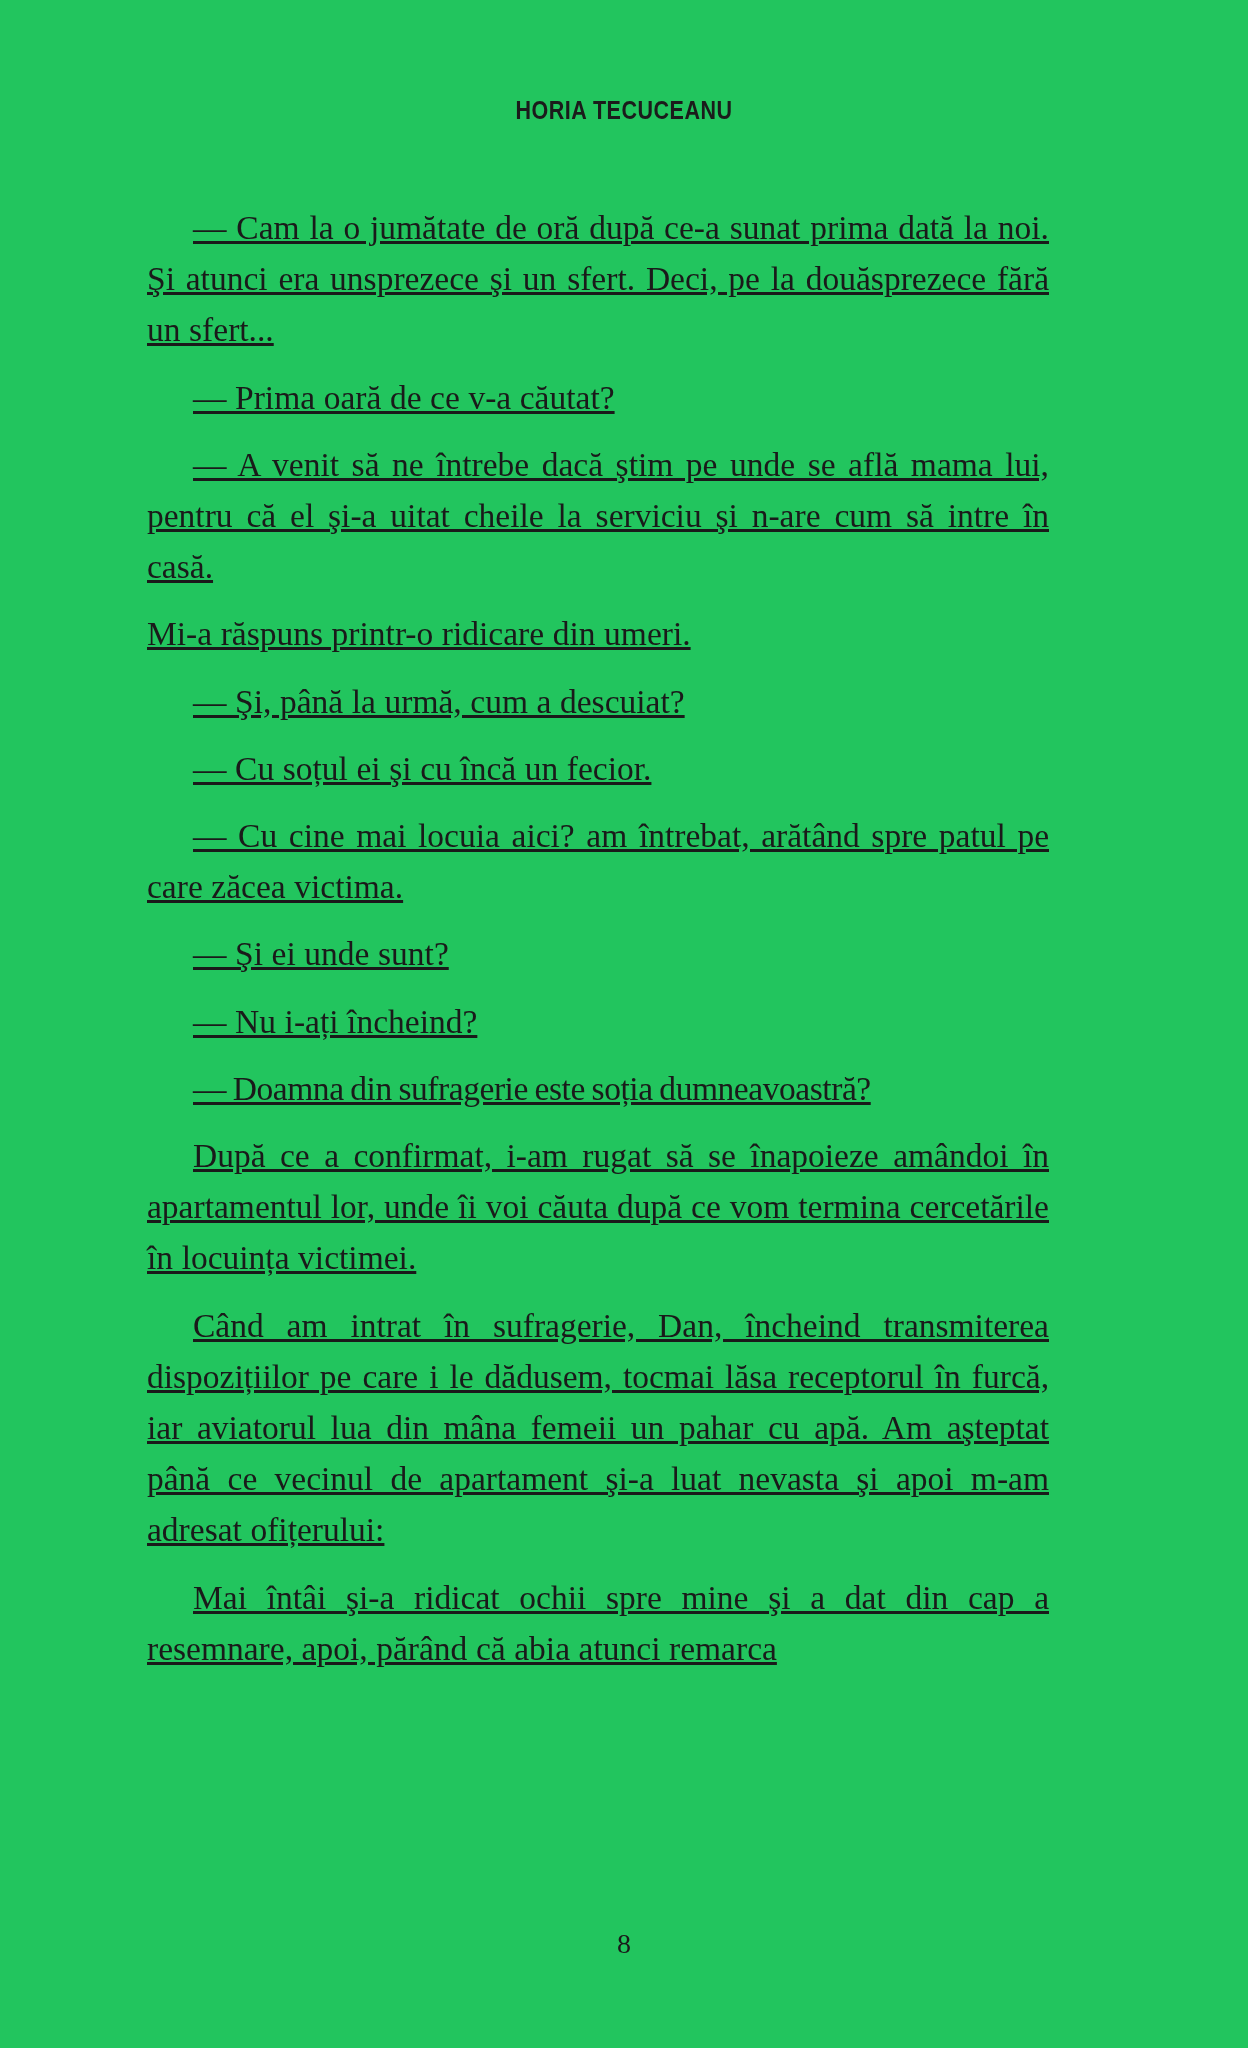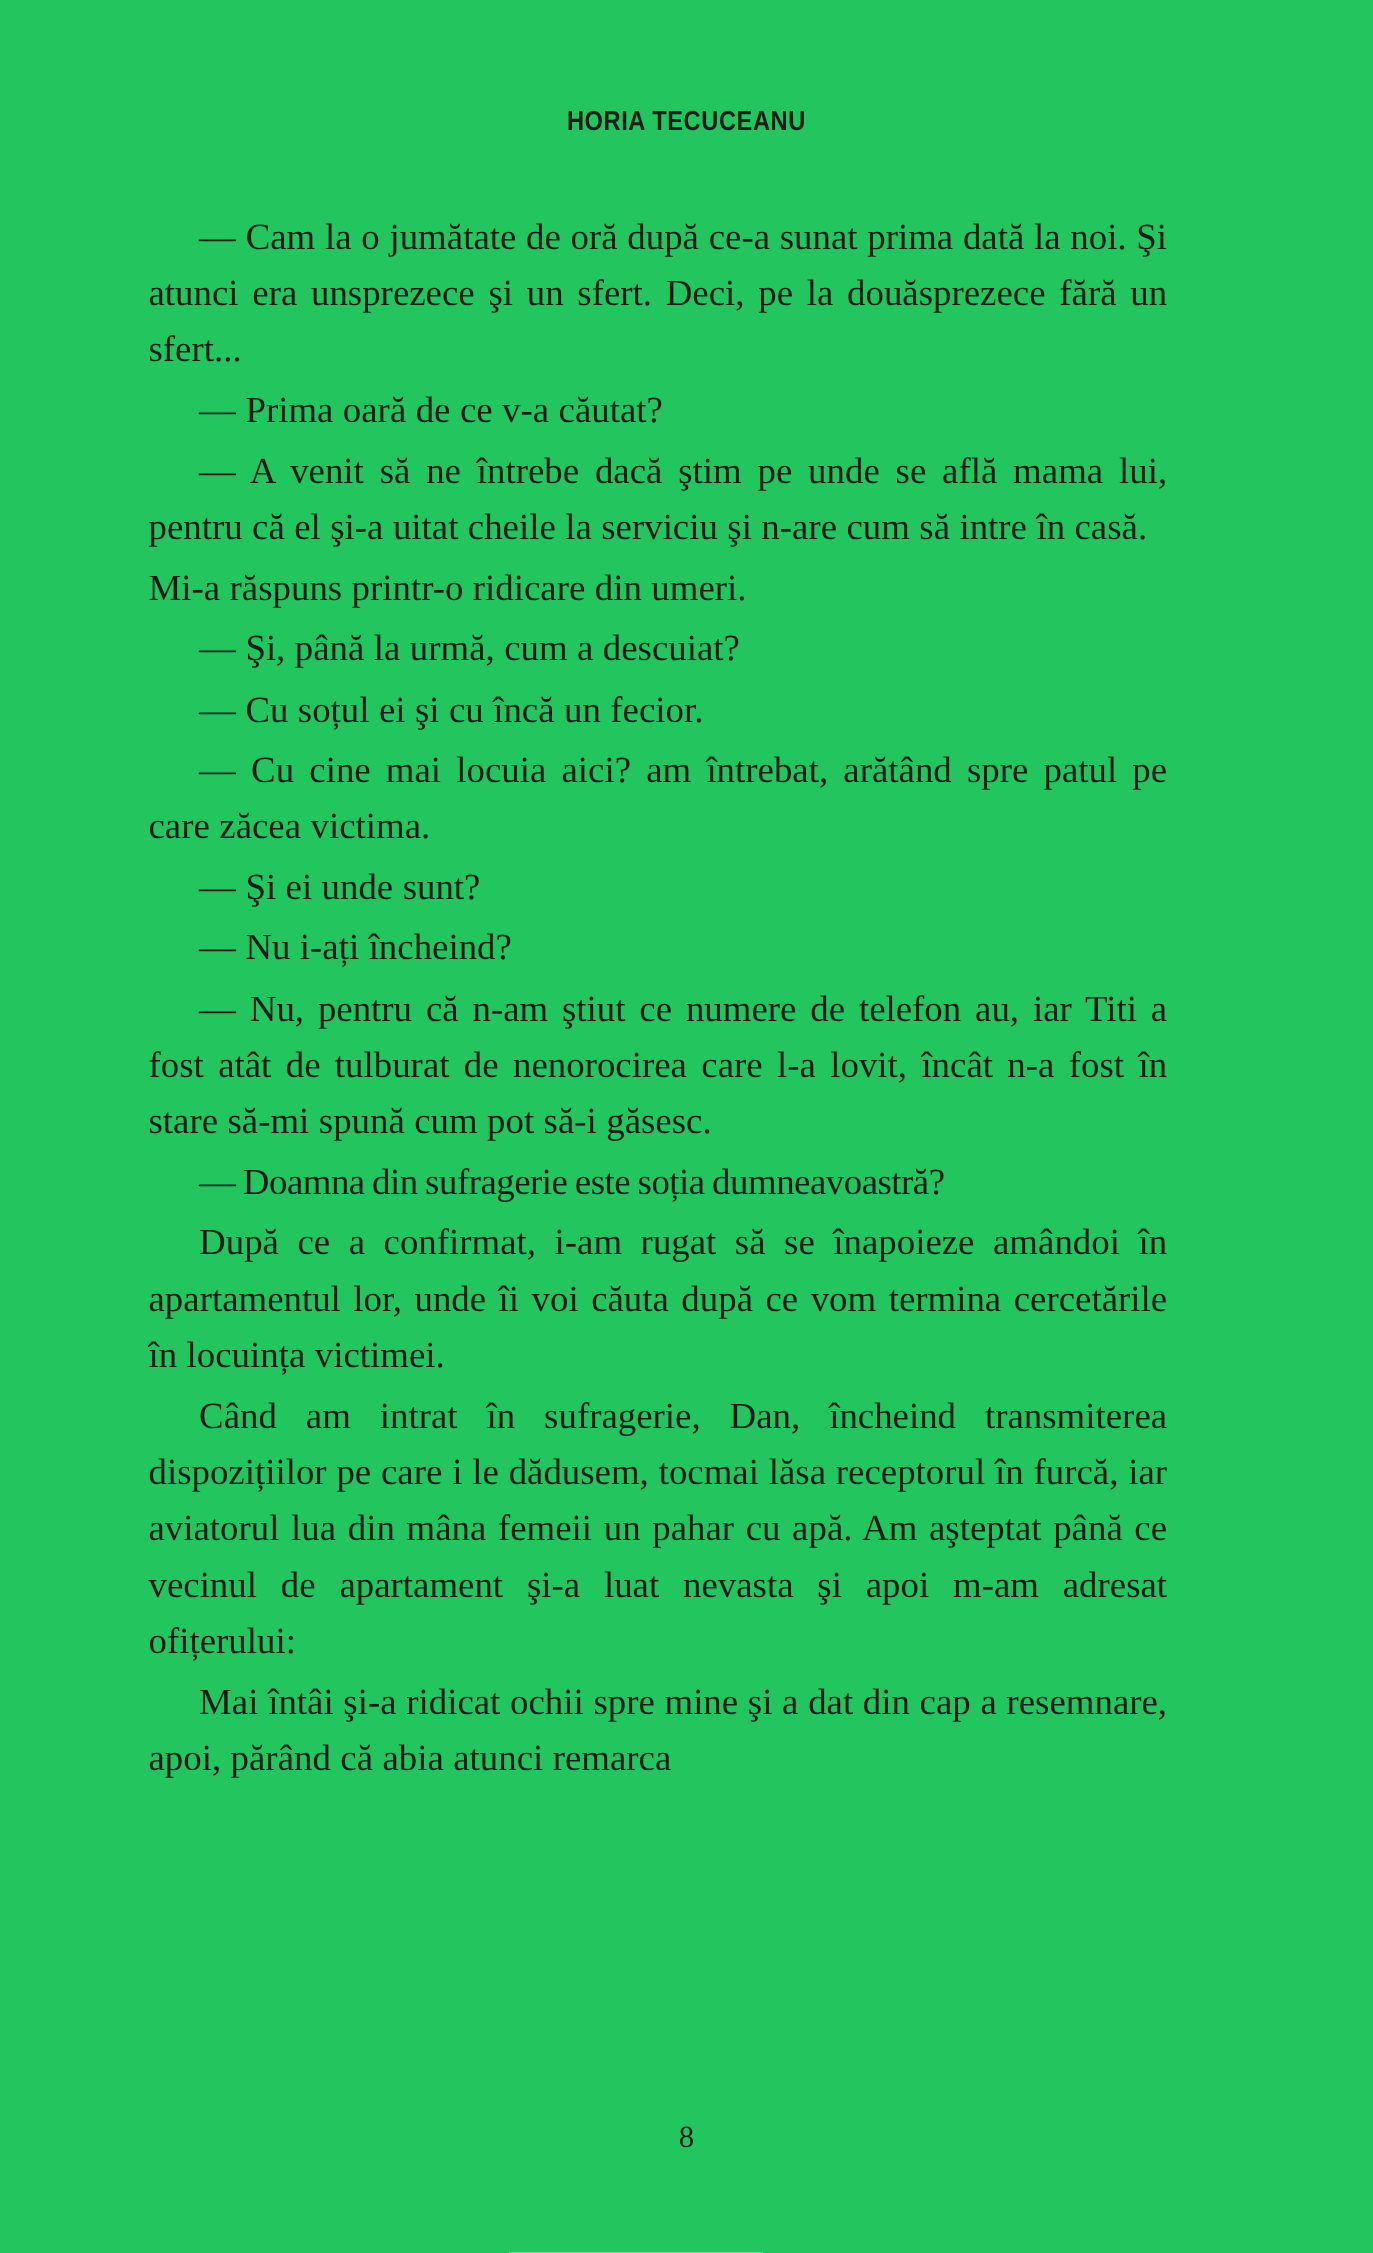--- a/index.html
+++ b/index.html
@@ -41,28 +41,29 @@
 
   
   .textblock {
     position: absolute;
     top: 186px;
     left: 131px;
     width: 934px;
   }
 
   .para {
-    margin: 4px;
+    margin: 16px;
     font-size: 33.5px;
     line-height: 51.2px;
     text-align: justify;
     text-justify: inter-word;
     color: #1a1a1a;
     hyphens: none;
     word-spacing: 0.2px;
+    text-decoration: underline;
   }
 
   .para.indent {
     text-indent: 46px;
   }
 
   
   .para + .para {
     margin-top: 0;
   }
@@ -95,21 +96,20 @@
   <div class="textblock">
     <p class="para indent">— Cam la o jumătate de oră după ce-a sunat prima dată la noi. Şi atunci era unsprezece şi un sfert. Deci, pe la douăsprezece fără un sfert...</p>
     <p class="para indent">— Prima oară de ce v-a căutat?</p>
     <p class="para indent">— A venit să ne întrebe dacă ştim pe unde se află mama lui, pentru că el şi-a uitat cheile la serviciu şi n-are cum să intre în casă.</p>
     <p class="para">Mi-a răspuns printr-o ridicare din umeri.</p>
     <p class="para indent">— Şi, până la urmă, cum a descuiat?</p>
     <p class="para indent">— Cu soțul ei şi cu încă un fecior.</p>
     <p class="para indent">— Cu cine mai locuia aici? am întrebat, arătând spre patul pe care zăcea victima.</p>
     <p class="para indent">— Şi ei unde sunt?</p>
     <p class="para indent">— Nu i-ați încheind?</p>
-    <p class="para indent">— Nu, pentru că n-am ştiut ce numere de telefon au, iar Titi a fost atât de tulburat de nenorocirea care l-a lovit, încât n-a fost în stare să-mi spună cum pot să-i găsesc.</p>
     <p class="para indent tight">— Doamna din sufragerie este soția dumneavoastră?</p>
     <p class="para indent">După ce a confirmat, i-am rugat să se înapoieze amândoi în apartamentul lor, unde îi voi căuta după ce vom termina cercetările în locuința victimei.</p>
     <p class="para indent">Când am intrat în sufragerie, Dan, încheind transmiterea dispozițiilor pe care i le dădusem, tocmai lăsa receptorul în furcă, iar aviatorul lua din mâna femeii un pahar cu apă. Am aşteptat până ce vecinul de apartament şi-a luat nevasta şi apoi m-am adresat ofițerului:</p>
     <p class="para indent">Mai întâi şi-a ridicat ochii spre mine şi a dat din cap a resemnare, apoi, părând că abia atunci remarca</p>
   </div>
 
   <div class="folio">8</div>
 
 </div>
 

